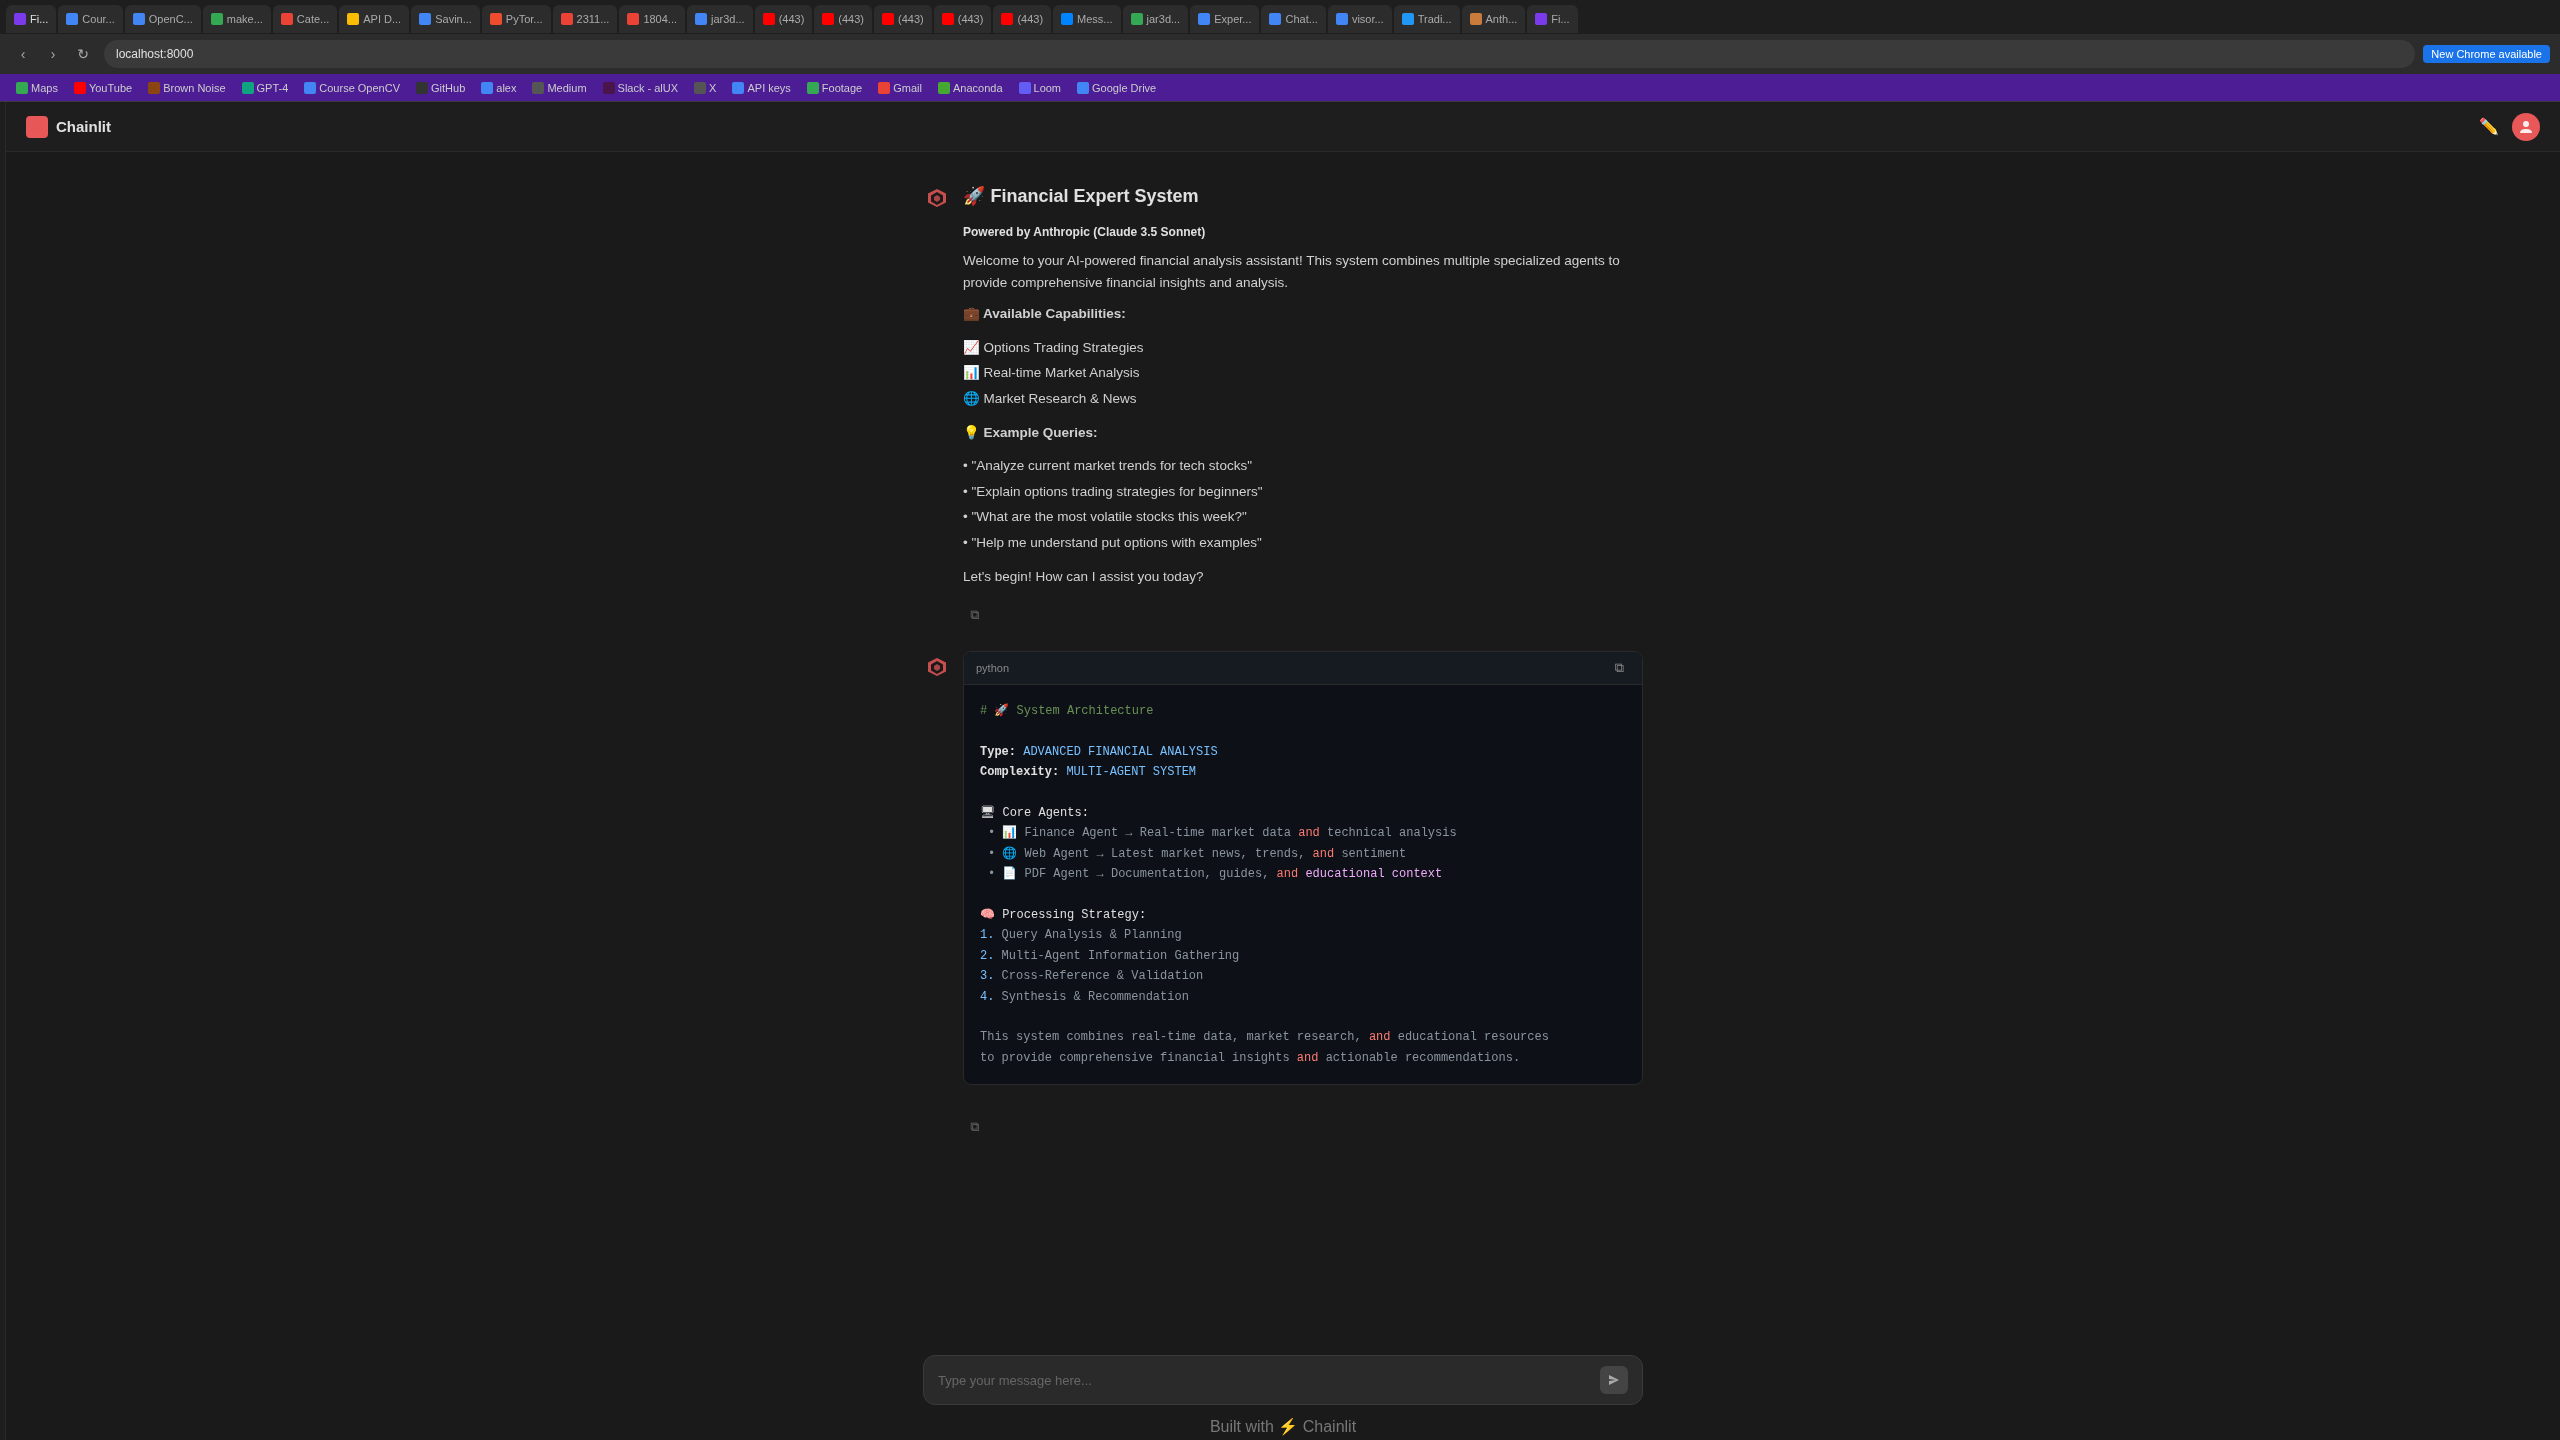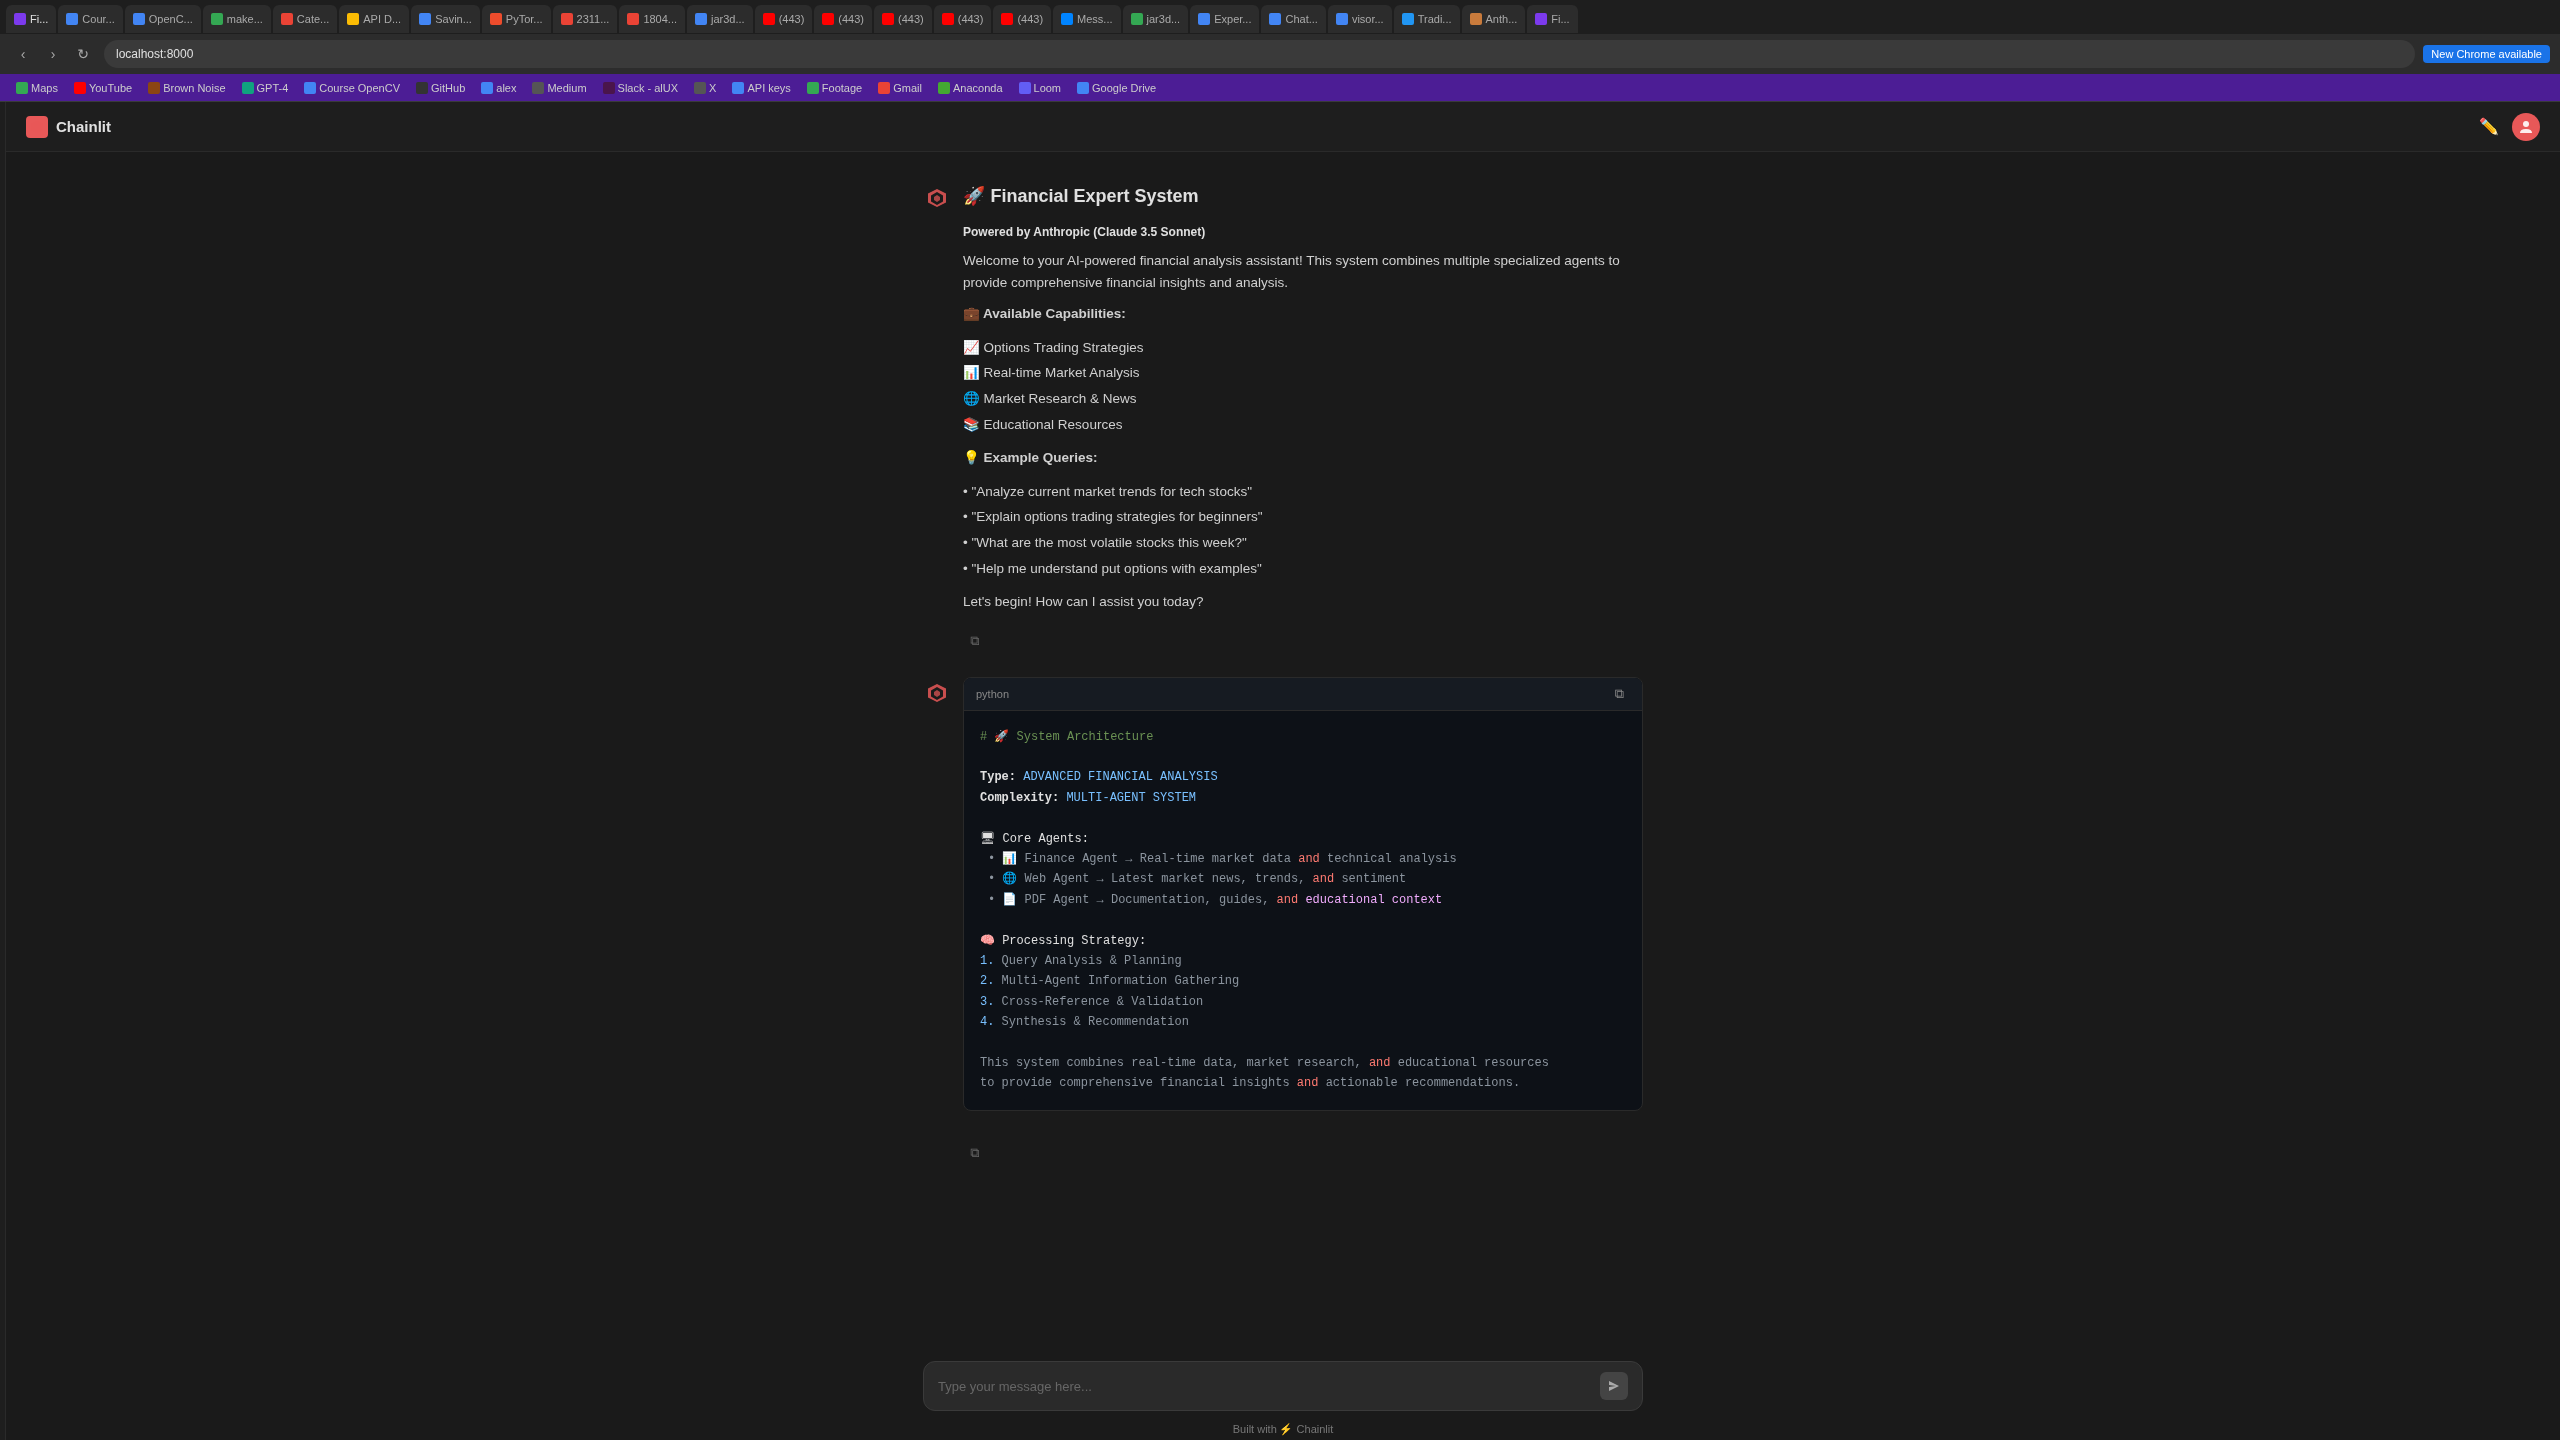--- a/index.html
+++ b/index.html
@@ -369,21 +369,21 @@
       border: none;
       cursor: pointer;
       display: flex;
       align-items: center;
       justify-content: center;
       color: #aaa;
       font-size: 13px;
     }
     .built-with {
       text-align: center;
-      font-size: 11px;
+      font-size: 16px;
       color: #555;
       padding: 4px;
     }
     .built-with span { color: #777; }
 
     .message-copy-area {
       display: flex;
       gap: 4px;
       margin-top: 4px;
     }
@@ -610,21 +610,20 @@
           <div class="message-body">
             <div class="message-content">
               <h2>🚀 Financial Expert System</h2>
               <h3>Powered by Anthropic (Claude 3.5 Sonnet)</h3>
               <p>Welcome to your AI-powered financial analysis assistant! This system combines multiple specialized agents to provide comprehensive financial insights and analysis.</p>
               <p><strong>💼 Available Capabilities:</strong></p>
               <ul>
                 <li>📈 Options Trading Strategies</li>
                 <li>📊 Real-time Market Analysis</li>
                 <li>🌐 Market Research &amp; News</li>
-                <li>📚 Educational Resources</li>
               </ul>
               <p><strong>💡 Example Queries:</strong></p>
               <ul class="example-queries">
                 <li>"Analyze current market trends for tech stocks"</li>
                 <li>"Explain options trading strategies for beginners"</li>
                 <li>"What are the most volatile stocks this week?"</li>
                 <li>"Help me understand put options with examples"</li>
               </ul>
               <p>Let's begin! How can I assist you today?</p>
             </div>

